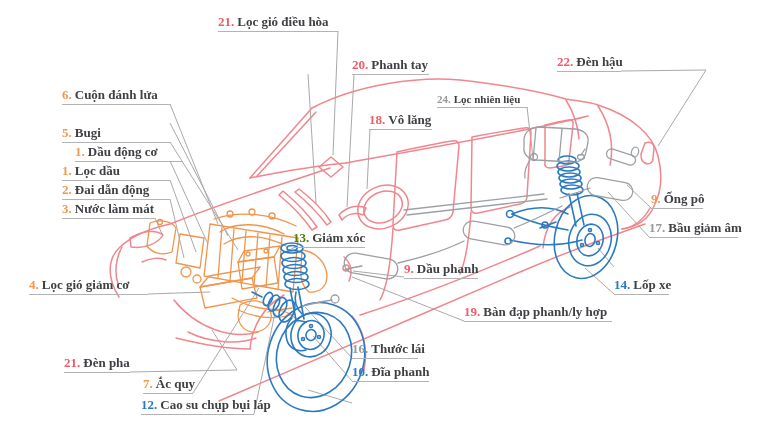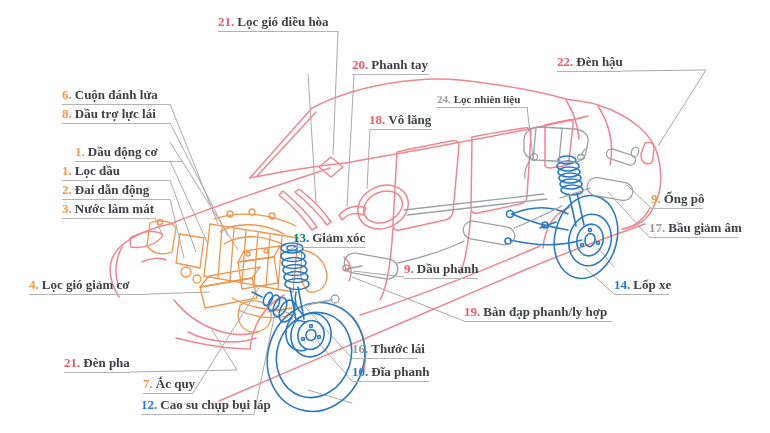--- a/index.html
+++ b/index.html
@@ -202,29 +202,29 @@
     </g>
   </svg>
 
   <div id="labels">
       <div class="part-label" style="left: 218px; top: 14px; width: 120px;"><span class="num" style="color: rgb(238, 93, 104);">21.</span><span>Lọc gió điều hòa</span></div>
       <div class="part-label" style="left: 352px; top: 57px; width: 77px;"><span class="num" style="color: rgb(238, 93, 104);">20.</span><span>Phanh tay</span></div>
       <div class="part-label" style="left: 557px; top: 54px; width: 64px;"><span class="num" style="color: rgb(238, 93, 104);">22.</span><span>Đèn hậu</span></div>
       <div class="part-label small" style="left: 437px; top: 92px; width: 91px;"><span class="num" style="color: rgb(151, 153, 156);">24.</span><span>Lọc nhiên liệu</span></div>
       <div class="part-label" style="left: 369px; top: 112px; width: 63px;"><span class="num" style="color: rgb(238, 93, 104);">18.</span><span>Vô lăng</span></div>
       <div class="part-label" style="left: 62px; top: 87px; width: 108px;"><span class="num" style="color: rgb(242, 152, 79);">6.</span><span>Cuộn đánh lửa</span></div>
-      <div class="part-label" style="left: 62px; top: 106px; width: 108px;"><span class="num" style="color: rgb(242, 152, 79);">8.</span><span>Dầu trợ lực lái</span></div>
+      <div class="part-label" style="left: 62px; top: 125px; width: 108px;"><span class="num" style="color: rgb(242, 152, 79);">5.</span><span>Bugi</span></div>
       <div class="part-label" style="left: 75px; top: 144px; width: 108px;"><span class="num" style="color: rgb(242, 152, 79);">1.</span><span>Dầu động cơ</span></div>
       <div class="part-label" style="left: 62px; top: 163px; width: 108px;"><span class="num" style="color: rgb(242, 152, 79);">1.</span><span>Lọc dầu</span></div>
       <div class="part-label" style="left: 62px; top: 182px; width: 108px;"><span class="num" style="color: rgb(242, 152, 79);">2.</span><span>Đai dẫn động</span></div>
       <div class="part-label" style="left: 62px; top: 201px; width: 93px;"><span class="num" style="color: rgb(242, 152, 79);">3.</span><span>Nước làm mát</span></div>
       <div class="part-label" style="left: 29px; top: 277px; width: 119px;"><span class="num" style="color: rgb(242, 152, 79);">4.</span><span>Lọc gió giảm cơ</span></div>
       <div class="part-label" style="left: 651px; top: 191px; width: 52px;"><span class="num" style="color: rgb(242, 152, 79);">9.</span><span>Ống pô</span></div>
       <div class="part-label" style="left: 649px; top: 220px; width: 89px;"><span class="num" style="color: rgb(151, 153, 156);">17.</span><span>Bầu giảm âm</span></div>
-      <div class="part-label" style="left: 293px; top: 230px; width: 72px;"><span class="num" style="color: #0f766e;">13.</span><span>Giảm xóc</span></div>
+      <div class="part-label" style="left: 293px; top: 230px; width: 72px;"><span class="num" style="color: #4d7c0f;">13.</span><span>Giảm xóc</span></div>
       <div class="part-label" style="left: 404px; top: 261px; width: 74px;"><span class="num" style="color: rgb(238, 93, 104);">9.</span><span>Dầu phanh</span></div>
       <div class="part-label" style="left: 614px; top: 277px; width: 55px;"><span class="num" style="color: rgb(43, 122, 193);">14.</span><span>Lốp xe</span></div>
       <div class="part-label" style="left: 464px; top: 304px; width: 148px;"><span class="num" style="color: rgb(238, 93, 104);">19.</span><span>Bàn đạp phanh/ly hợp</span></div>
       <div class="part-label" style="left: 352px; top: 341px; width: 66px;"><span class="num" style="color: rgb(151, 153, 156);">16.</span><span>Thước lái</span></div>
       <div class="part-label" style="left: 64px; top: 355px; width: 66px;"><span class="num" style="color: rgb(238, 93, 104);">21.</span><span>Đèn pha</span></div>
       <div class="part-label" style="left: 352px; top: 364px; width: 77px;"><span class="num" style="color: rgb(43, 122, 193);">10.</span><span>Đĩa phanh</span></div>
       <div class="part-label" style="left: 143px; top: 376px; width: 50px;"><span class="num" style="color: rgb(242, 152, 79);">7.</span><span>Ắc quy</span></div>
       <div class="part-label" style="left: 141px; top: 397px; width: 113px;"><span class="num" style="color: rgb(43, 122, 193);">12.</span><span>Cao su chụp bụi láp</span></div>
     </div>
 </div>

